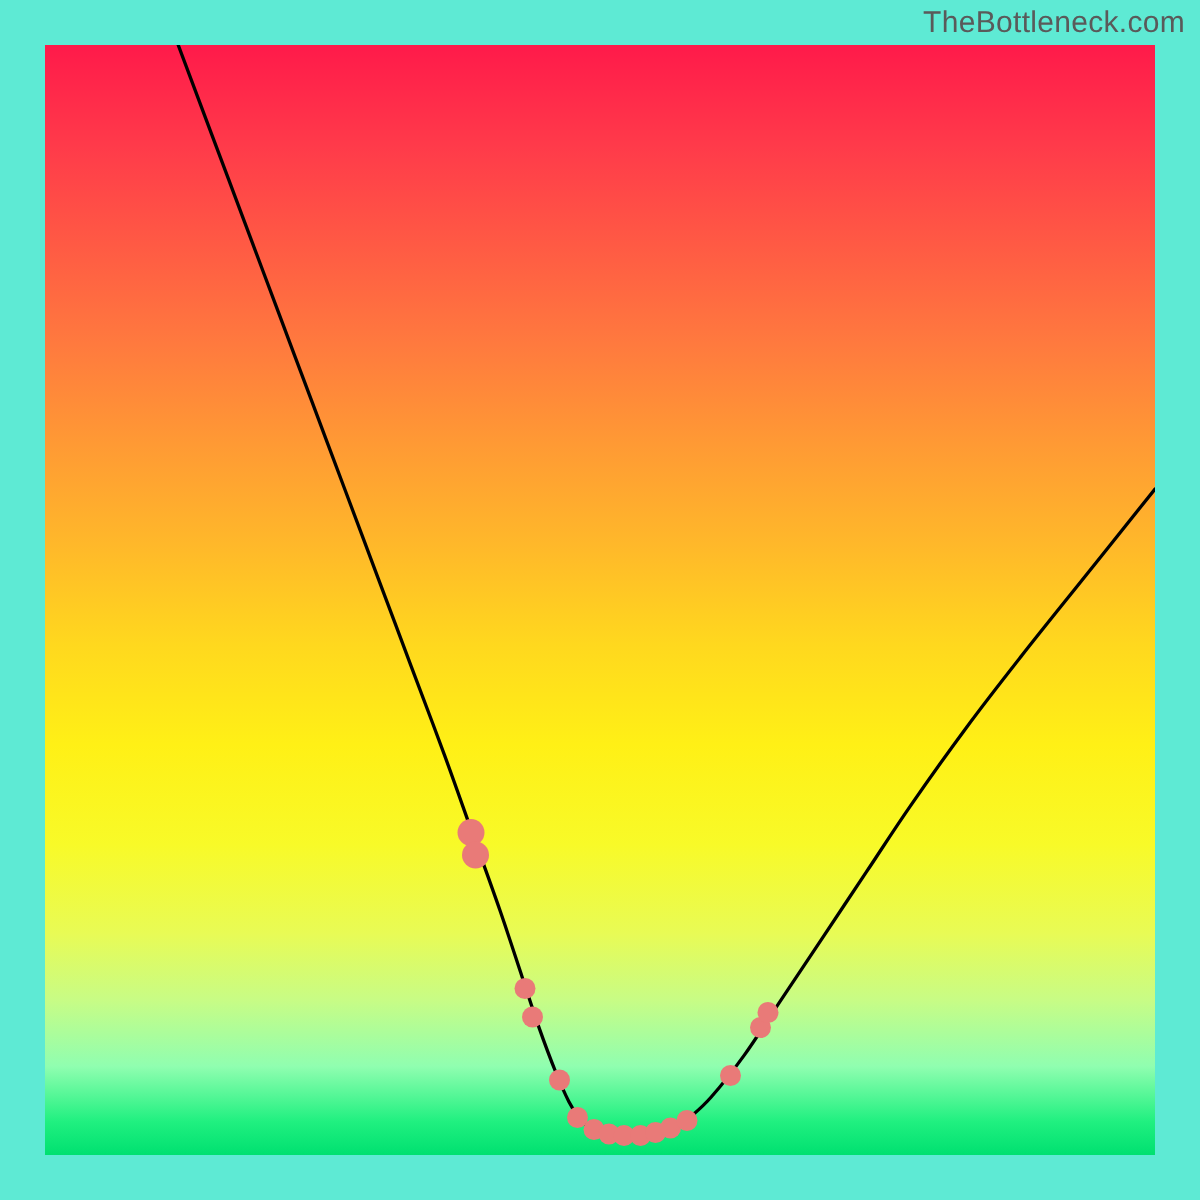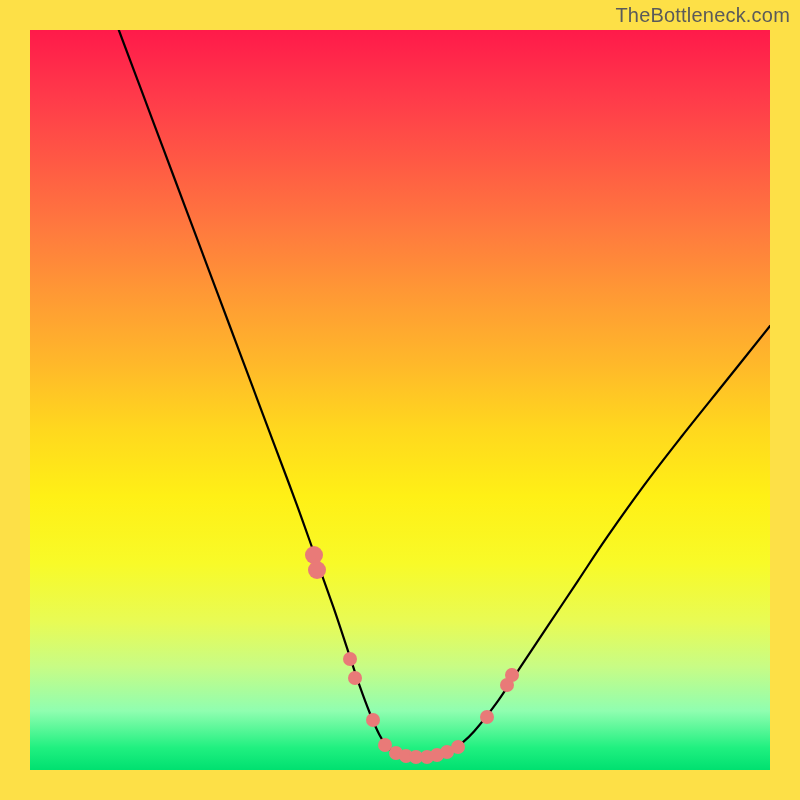--- a/index.html
+++ b/index.html
@@ -1,21 +1,21 @@
 <!DOCTYPE html>
 <html><head>
 <meta charset="utf-8">
 <style>
   * { margin: 0; padding: 0; box-sizing: border-box; }
   html, body { width: 800px; height: 800px; overflow: hidden; background: #000; }
   .frame {
     position: relative;
     width: 800px;
     height: 800px;
-    background: #fde047;
+    background: #5eead4;
   }
   .plot-area {
     position: absolute;
     left: 30px;
     top: 30px;
     width: 740px;
     height: 740px;
     overflow: hidden;
   }
   .gradient-bg {

